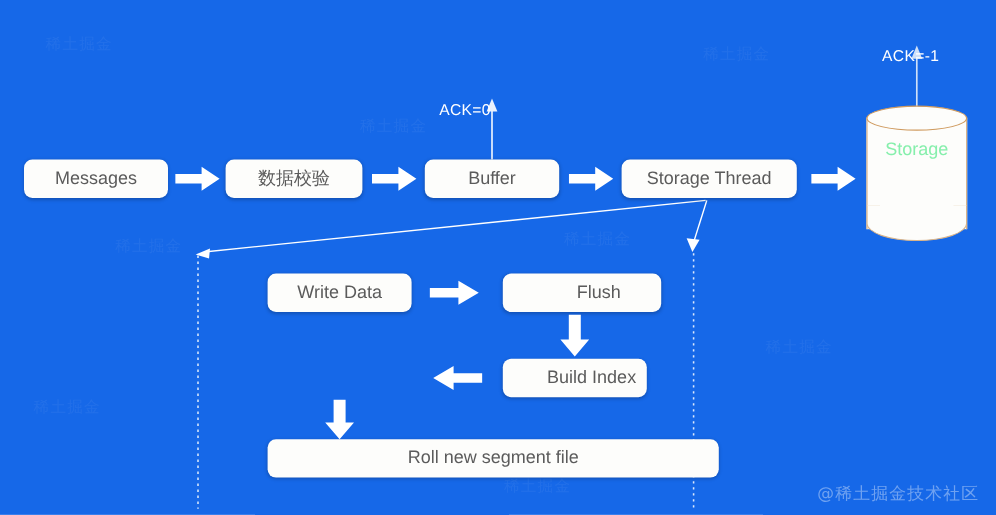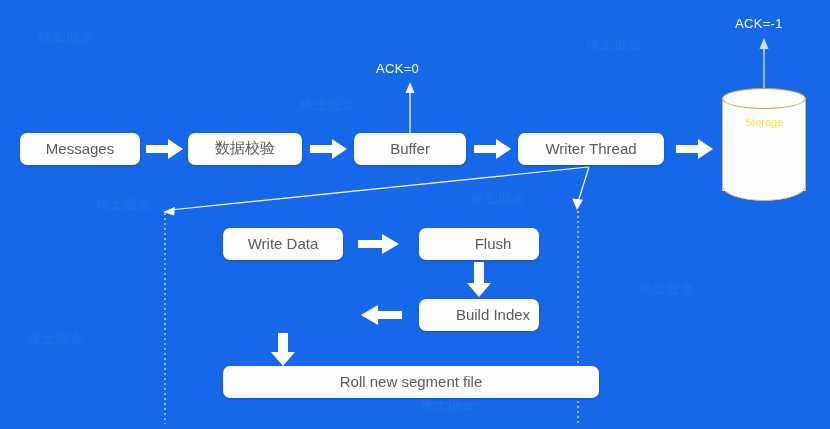--- a/index.html
+++ b/index.html
@@ -55,20 +55,21 @@
     position: absolute;
     pointer-events: none;
   }
   
   .ack {
     position: absolute;
     color: #ffffff;
     font-size: 13px;
     white-space: nowrap;
     letter-spacing: 0.3px;
+    margin-top: 23px;
   }
   
   #lines {
     position: absolute;
     left: 0;
     top: 0;
     width: 830px;
     height: 429px;
     pointer-events: none;
   }
@@ -106,22 +107,22 @@
     width: 84px; height: 21px;
     background: #fdfdfb;
     border: 1px solid #cf9a5e;
     border-radius: 50%;
     box-sizing: border-box;
   }
   #storage .cyl-label {
     position: absolute;
     left: 8px; top: 28px;
     width: 68px;
-    color: #fde047;
-    font-size: 11px;
+    color: #86efac;
+    font-size: 15px;
     text-align: center;
     line-height: 1.25;
     word-break: break-all;
   }
   
   #corner-wm {
     position: absolute;
     right: 14px;
     bottom: 8px;
     color: rgba(255,255,255,0.38);
@@ -164,30 +165,30 @@
 
     <g>
       <line x1="589" y1="167" x2="578" y2="202" stroke="#ffffff" stroke-width="1.2"></line>
       <polygon points="577,210 572.2,198.6 583,199.8" fill="#ffffff"></polygon>
     </g>
 
     <line x1="165" y1="213" x2="165" y2="424" stroke="#dbe8fb" stroke-width="1.3" stroke-dasharray="2 3"></line>
     <line x1="578" y1="211" x2="578" y2="424" stroke="#dbe8fb" stroke-width="1.3" stroke-dasharray="2 3"></line>
   </svg>
 
-  <div class="ack" style="left:376px; top:61px;text-align:center;">ACK=0</div>
+  <div class="ack" style="left:366px; top:61px;text-align:center;">ACK=0</div>
   <div class="ack" style="left:735px; top:16px;">ACK=-1</div>
 
   <div class="node" style="left:20px; top:133px; width:120px; height:32px;">Messages</div>
 
   <div class="node cn" style="left:188px; top:133px; width:114px; height:32px;">数据校验</div>
 
   <div class="node" style="left:354px; top:133px; width:112px; height:32px;">Buffer</div>
 
-  <div class="node" style="left:518px; top:133px; width:146px; height:32px;">Writer Thread</div>
+  <div class="node" style="left:518px; top:133px; width:146px; height:32px;">Storage Thread</div>
 
   <svg class="barrow" style="left:146px; top:138px;" width="38" height="22" viewBox="0 0 38 22">
     <polygon points="0,7 22,7 22,1 37,11 22,21 22,15 0,15" fill="#ffffff"></polygon>
   </svg>
   <svg class="barrow" style="left:310px; top:138px;" width="38" height="22" viewBox="0 0 38 22">
     <polygon points="0,7 22,7 22,1 37,11 22,21 22,15 0,15" fill="#ffffff"></polygon>
   </svg>
   <svg class="barrow" style="left:474px; top:138px;" width="38" height="22" viewBox="0 0 38 22">
     <polygon points="0,7 22,7 22,1 37,11 22,21 22,15 0,15" fill="#ffffff"></polygon>
   </svg>
@@ -197,21 +198,21 @@
 
   <div id="storage">
     <div class="cyl-body"></div>
     <div class="cyl-bottom"></div>
     <div class="cyl-top"></div>
     <div class="cyl-label">Storage</div>
   </div>
 
   <div class="node" style="left:223px; top:228px; width:120px; height:32px;">Write Data</div>
 
-  <div class="node" style="left:419px; top:228px; width:120px; height:32px;padding-left:34px;">Flush</div>
+  <div class="node" style="left:419px; top:228px; width:132px; height:32px;padding-left:34px;">Flush</div>
 
   <div class="node" style="left:419px; top:299px; width:120px; height:32px;padding-left:34px;">Build Index</div>
 
 
   <div class="node" style="left:223px; top:366px; width:376px; height:32px;">Roll new segment file</div>
 
   <svg class="barrow" style="left:358px; top:233px;" width="42" height="22" viewBox="0 0 42 22">
     <polygon points="0,7 24,7 24,1 41,11 24,21 24,15 0,15" fill="#ffffff"></polygon>
   </svg>
 
@@ -220,14 +221,15 @@
   </svg>
 
   <svg class="barrow" style="left:360px; top:304px;" width="42" height="22" viewBox="0 0 42 22">
     <polygon points="42,7 18,7 18,1 1,11 18,21 18,15 42,15" fill="#ffffff"></polygon>
   </svg>
 
   <svg class="barrow" style="left:270px; top:333px;" width="26" height="34" viewBox="0 0 26 34">
     <polygon points="8,0 18,0 18,19 25,19 13,33 1,19 8,19" fill="#ffffff"></polygon>
   </svg>
 
+  <div id="corner-wm">@稀土掘金技术社区</div>
 
 </div>
 
 </body></html>

